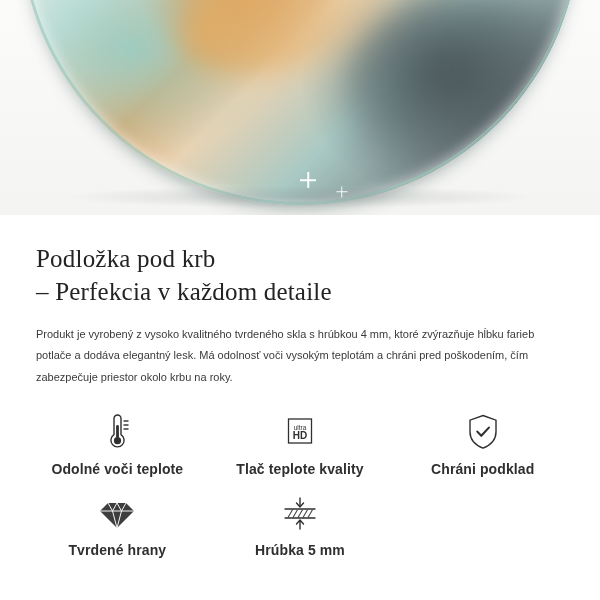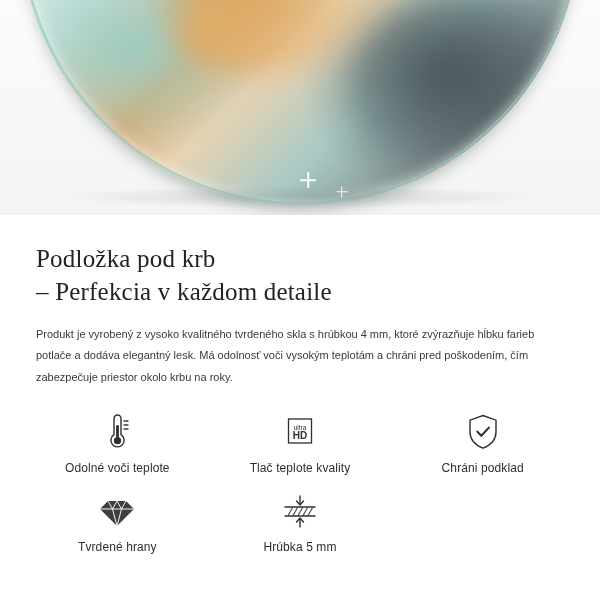--- a/index.html
+++ b/index.html
@@ -163,23 +163,24 @@
     text-align: center;
   }
   .feature-icon {
     height: 42px;
     display: flex;
     align-items: flex-end;
     justify-content: center;
     margin-bottom: 9px;
   }
   .feature-label {
-    font-size: 12px;
+    font-size: 14px;
     color: #2f2f2f;
     letter-spacing: 0.1px;
+    font-weight: bold;
   }
   svg { display: block; }
 </style>
 </head>
 <body>
 
 <div class="page">
 
   <div class="hero">
     <div class="hero-bg"></div>

